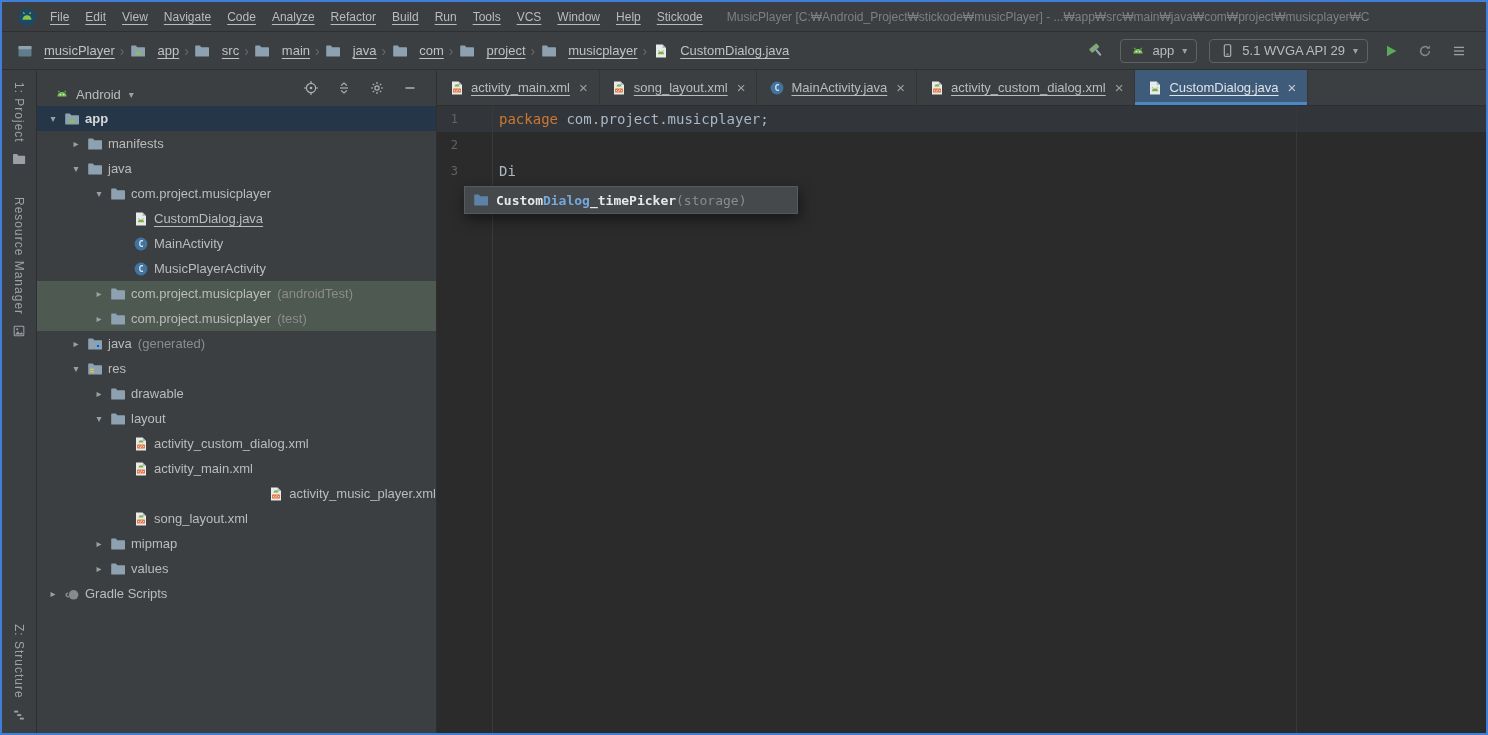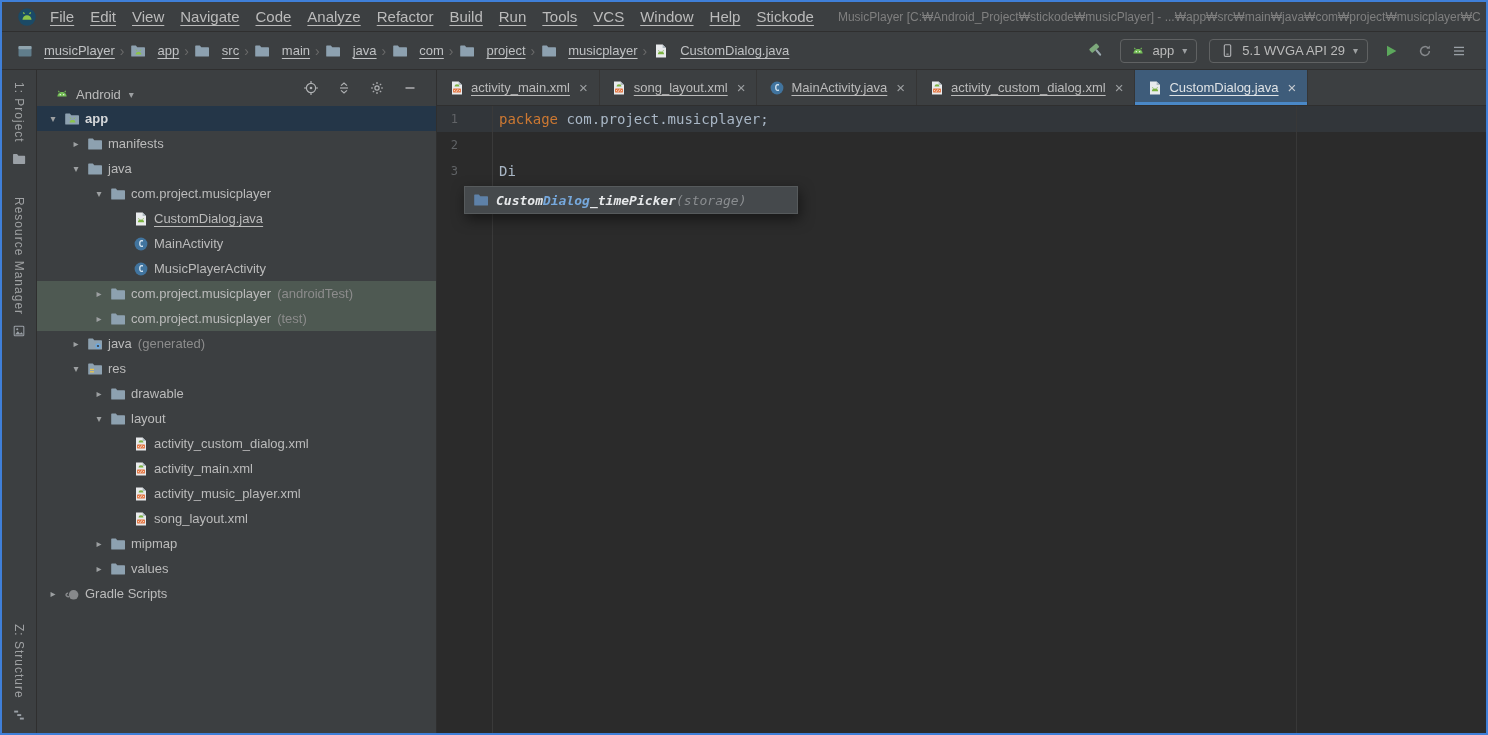--- a/index.html
+++ b/index.html
@@ -8,21 +8,21 @@
     background:#2b2b2b;border:2px solid #3F7FD8;
     font-family:"Liberation Sans","DejaVu Sans",sans-serif;color:#bbbbbb;
     -webkit-font-smoothing:antialiased;
   }
   .icn{width:17px;height:16px;flex:none;display:inline-flex;align-items:center;justify-content:center;}
   .icn svg{display:block;}
   
   .menubar{height:30px;box-sizing:border-box;background:#3c3f41;border-bottom:1px solid #2f2f2f;
     display:flex;align-items:center;padding:0 6px;}
   .as-logo{width:22px;height:22px;margin:0 4px 0 8px;display:flex;align-items:center;justify-content:center;}
-  .menu-item{padding:0 8px;font-size:15px;color:#bbbbbb;text-decoration:underline;text-underline-offset:3px;cursor:default;white-space:nowrap;}
+  .menu-item{padding:0 8px;font-size:12px;color:#bbbbbb;text-decoration:underline;text-underline-offset:3px;cursor:default;white-space:nowrap;}
   .win-title{margin-left:16px;color:#7f7f7f;font-size:12px;white-space:nowrap;overflow:hidden;flex:1;min-width:0;}
   
   .toolbar{height:38px;box-sizing:border-box;background:#3c3f41;border-bottom:1px solid #2f2f2f;
     display:flex;align-items:center;padding:0 12px;}
   .breadcrumbs{display:flex;align-items:center;font-size:13px;min-width:0;overflow:hidden;white-space:nowrap;}
   .crumb{display:inline-flex;align-items:center;gap:11px;padding:0 2px;}
   .crumb-label{text-decoration:underline;text-underline-offset:3px;color:#bfc1c3;}
   .crumb-sep{color:#6a6a6a;padding:0 3px;font-size:14px;}
   .toolbar-right{margin-left:auto;display:flex;align-items:center;gap:12px;flex:none;padding-right:4px;}
   .pill{display:flex;align-items:center;gap:6px;border:1px solid #606263;border-radius:4px;
@@ -67,21 +67,21 @@
   .margin-guide{position:absolute;left:859px;top:0;bottom:0;width:1px;background:#383838;}
   .code-line{height:26px;display:flex;align-items:center;}
   .code-line.hl{background:#32363A;}
   .gutter-num{width:55px;flex:none;box-sizing:border-box;text-align:right;padding-right:34px;
     color:#606366;font-size:12px;}
   .code-text{padding-left:7px;white-space:pre;}
   .tk-keyword{color:#CC7832;}
   .tk-plain{color:#A9B7C6;}
   
   .popup{position:absolute;left:27px;top:80px;width:332px;background:#3B3E40;border:1px solid #565a5c;
-    box-shadow:2px 5px 14px rgba(0,0,0,.5);z-index:10;font-style:italic;}
+    box-shadow:2px 5px 14px rgba(0,0,0,.5);z-index:10;}
   .popup-item{height:26px;display:flex;align-items:center;gap:7px;padding:0 7px;background:#45494C;font-size:13px;}
   .popup-item-text{white-space:pre;}
   .cseg-name{color:#E6E8EA;font-weight:bold;}
   .cseg-match{color:#76A8DC;font-weight:bold;}
   .cseg-tail{color:#8A8D90;}
   .popup-hint{height:25px;display:flex;align-items:center;padding:0 9px;
     font-family:"Liberation Sans","DejaVu Sans",sans-serif;font-size:12px;color:#7e8183;}
   .popup-dots{margin-left:auto;color:#a6a8aa;font-size:13px;}
 </style>
 </head>
@@ -522,21 +522,21 @@
             <svg width="16" height="16" viewBox="0 0 16 16">
               <path d="M3 1.6h6.6L13 5v9.4H3z" fill="#E8EAEC"></path>
               <path d="M9.6 1.6L13 5H9.6z" fill="#AEB9C0"></path>
               <path d="M5.5 6.4a2.5 2.1 0 0 1 5 0z" fill="#7CB342"></path>
               <rect x="4.1" y="8.6" width="7.8" height="4" rx="0.5" fill="#E2703A"></rect>
               <path d="M6.3 9.8l-1 .8 1 .8M9.7 9.8l1 .8-1 .8M8.5 9.5l-1 2.2" stroke="#fff" stroke-width="0.8" fill="none"></path>
             </svg>
           </span>
           <span class="tlabel">activity_main.xml</span>
         </div>
-        <div class="tree-row" style="padding-left: 75px;">
+        <div class="tree-row" style="padding-left: 75px; justify-content: flex-end;">
           <span class="chevron"></span>
           <span class="icn">
             <svg width="16" height="16" viewBox="0 0 16 16">
               <path d="M3 1.6h6.6L13 5v9.4H3z" fill="#E8EAEC"></path>
               <path d="M9.6 1.6L13 5H9.6z" fill="#AEB9C0"></path>
               <path d="M5.5 6.4a2.5 2.1 0 0 1 5 0z" fill="#7CB342"></path>
               <rect x="4.1" y="8.6" width="7.8" height="4" rx="0.5" fill="#E2703A"></rect>
               <path d="M6.3 9.8l-1 .8 1 .8M9.7 9.8l1 .8-1 .8M8.5 9.5l-1 2.2" stroke="#fff" stroke-width="0.8" fill="none"></path>
             </svg>
           </span>

